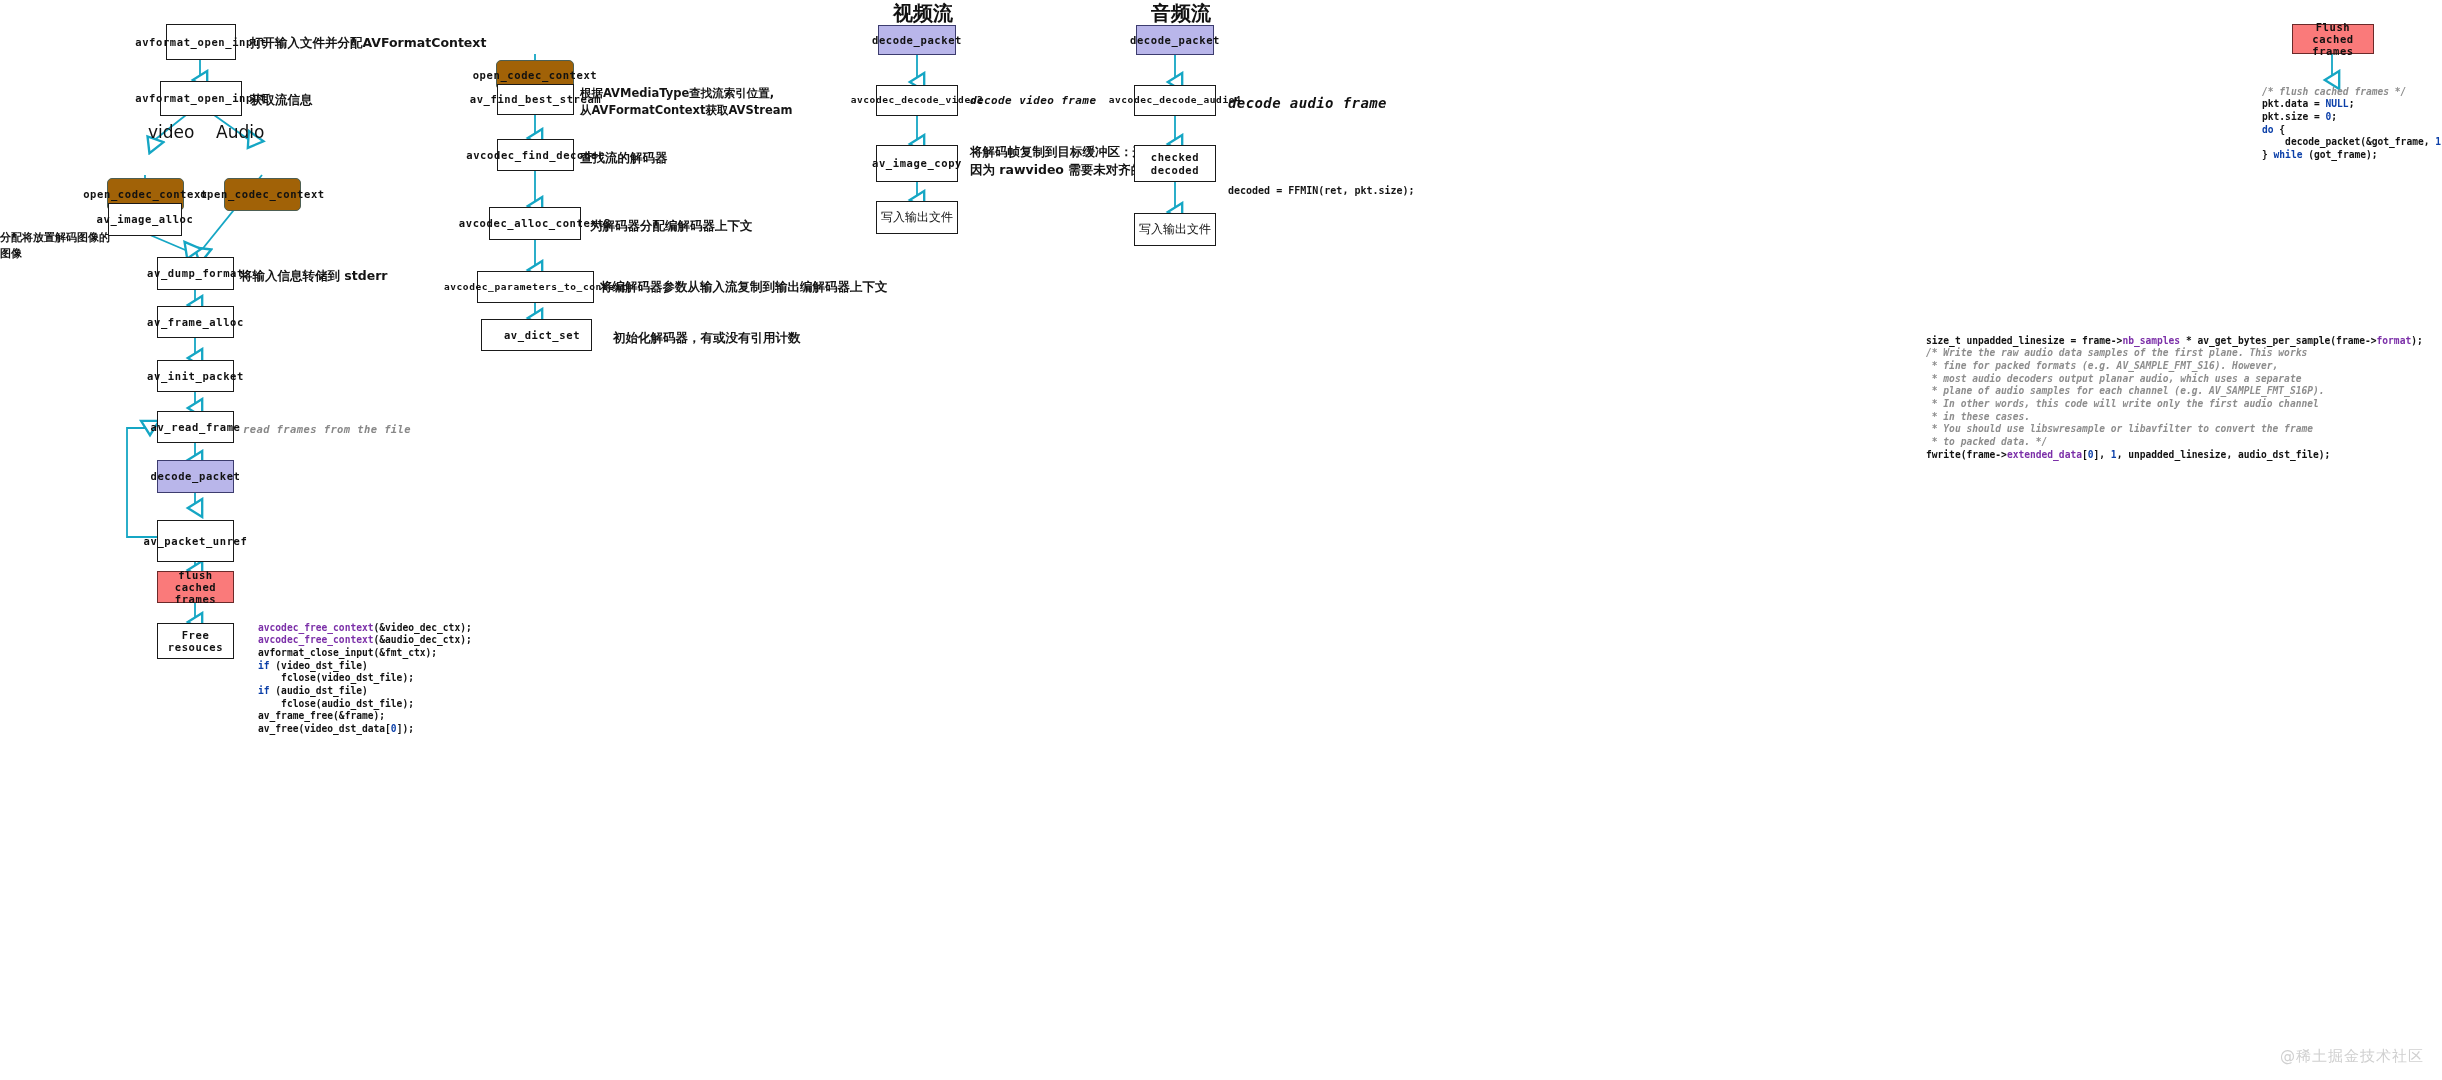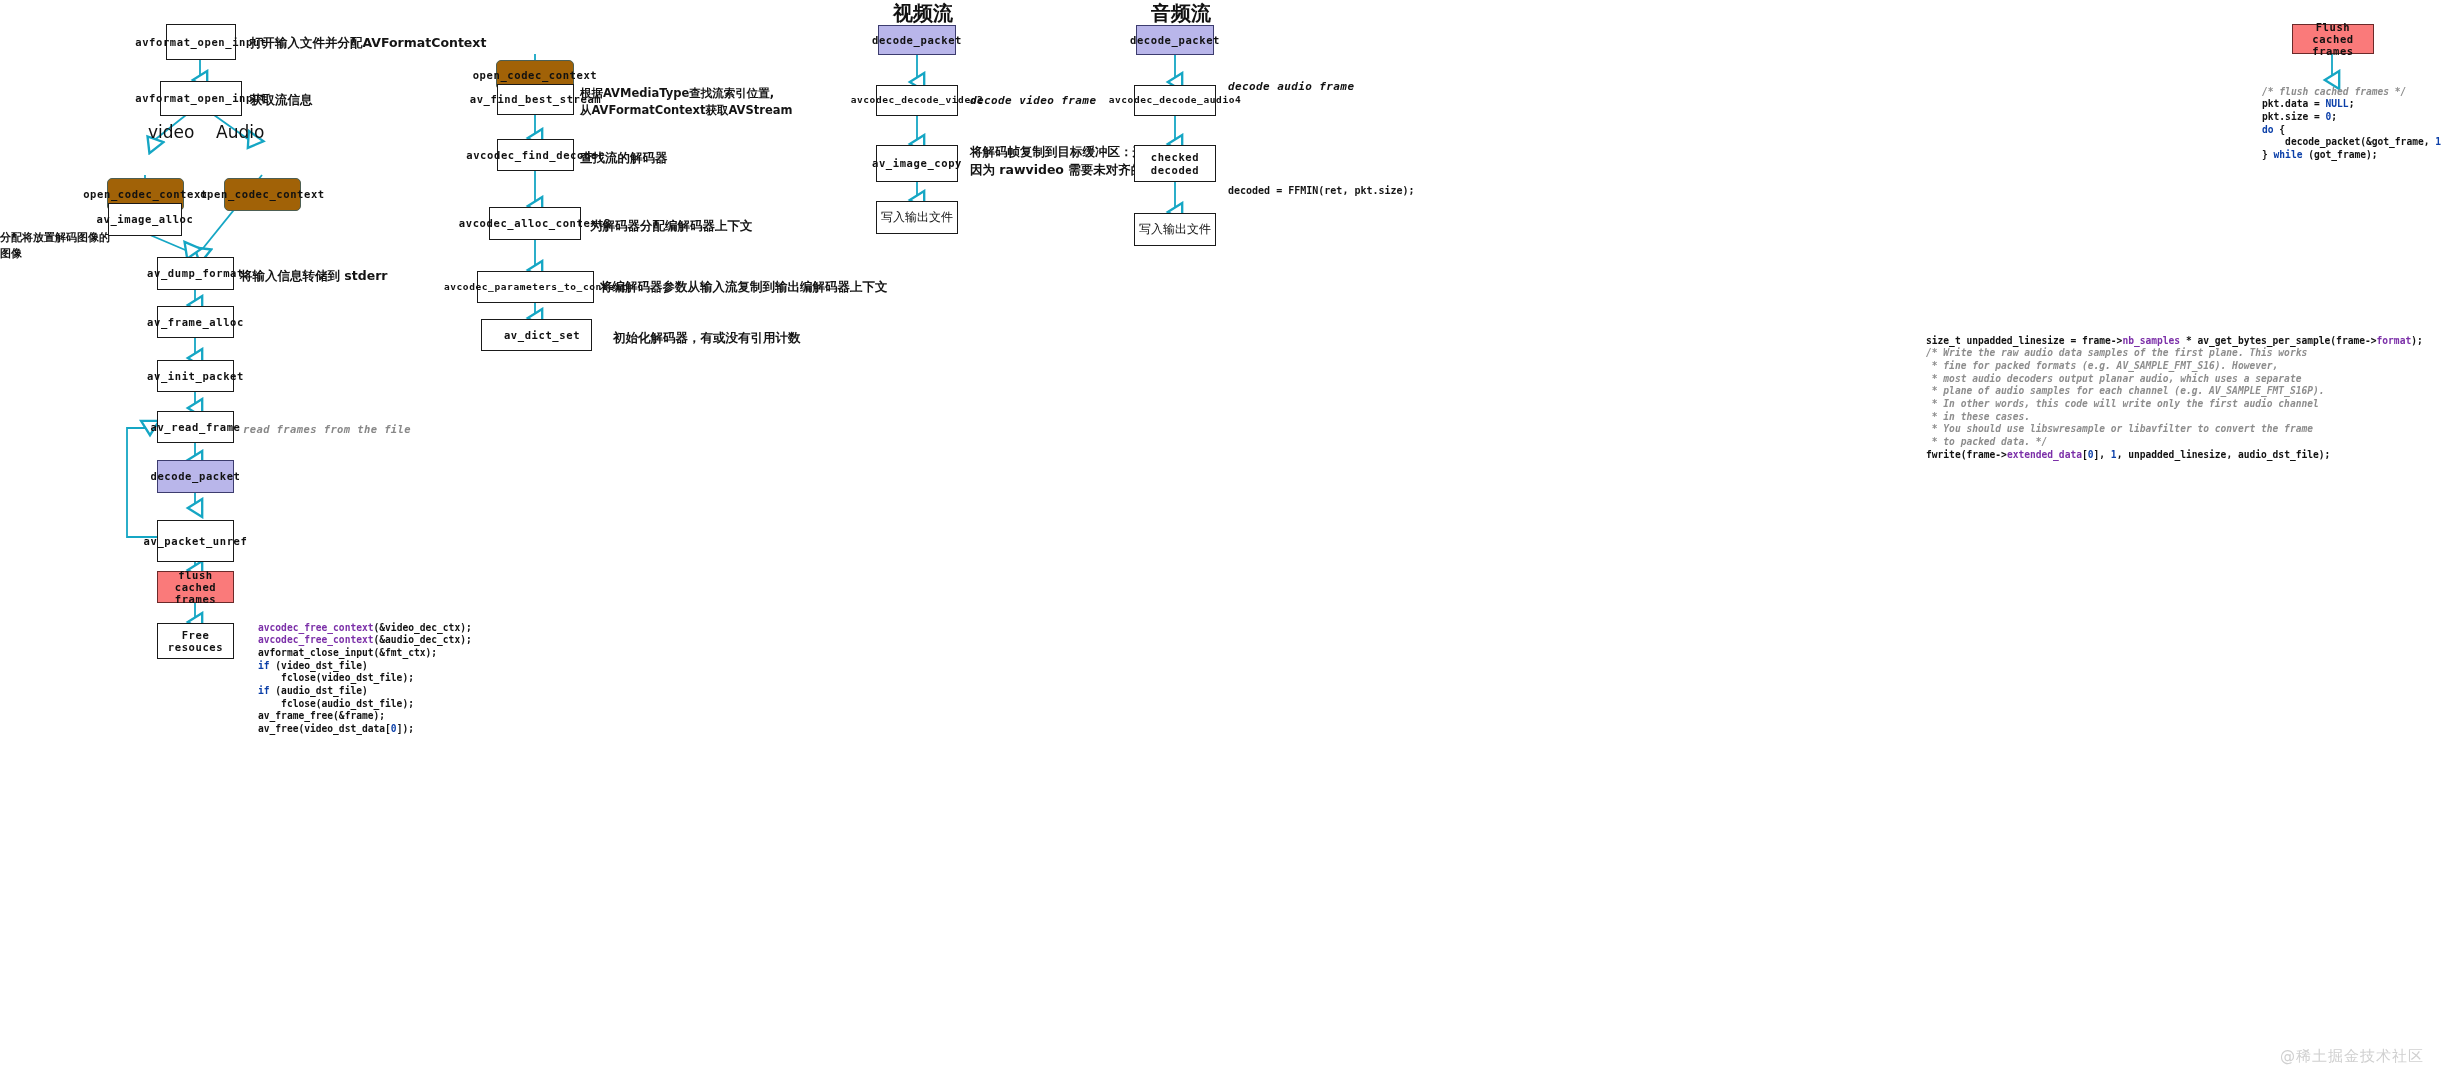--- a/index.html
+++ b/index.html
@@ -177,21 +177,21 @@
   <div class="node" style="left:876px;top:145px;width:82px;height:37px;">av_image_copy</div>
   <div class="note" style="left:970px;top:143px;width:240px;">将解码帧复制到目标缓冲区：这是必需的，
 因为 rawvideo 需要未对齐的数据</div>
 
   <div class="node cjk" style="left:876px;top:201px;width:82px;height:33px;">写入输出文件</div>
 
   <div class="colhead" style="left:1151px;top:0px;">音频流</div>
   <div class="node purple" style="left:1136px;top:25px;width:78px;height:30px;">decode_packet</div>
 
   <div class="node" style="left:1134px;top:85px;width:82px;height:31px;font-size:9.5px;">avcodec_decode_audio4</div>
-  <div class="note mono-it dark" style="left:1228px;top:79px;width:230px;font-size:11px;color:#111;">decode audio frame</div>
+  <div class="note mono-it dark" style="left:1228px;top:93px;width:230px;font-size:14px;color:#111;">decode audio frame</div>
 
   <div class="node" style="left:1134px;top:145px;width:82px;height:37px;">checked decoded</div>
   <div class="note" style="left:1228px;top:184px;width:330px;font-family:'DejaVu Sans Mono',monospace;font-size:10px;font-weight:700;">decoded = FFMIN(ret, pkt.size);</div>
 
   <div class="node cjk" style="left:1134px;top:213px;width:82px;height:33px;">写入输出文件</div>
 
   <div class="node red" style="left:2292px;top:24px;width:82px;height:30px;">Flush cached frames</div>
 
   <pre class="code" style="left:2262px;top:76px;"><span class="cm">/* flush cached frames */</span>
 pkt.data = <span class="kw">NULL</span>;

